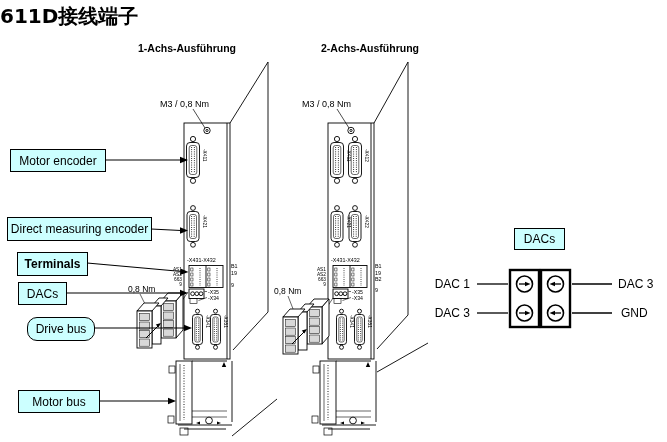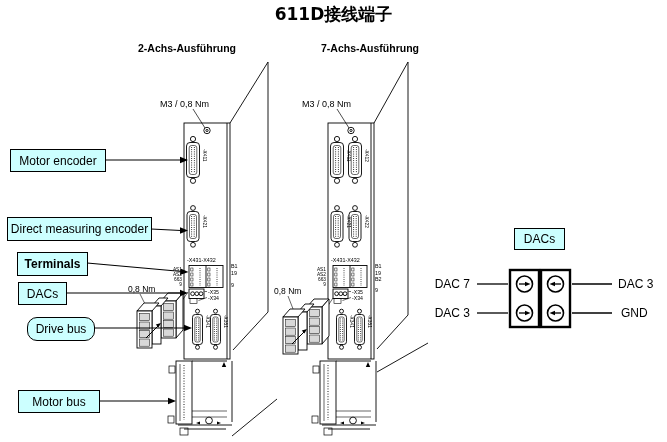--- a/index.html
+++ b/index.html
@@ -1,19 +1,19 @@
 <!DOCTYPE html>
 <html><head>
 <meta charset="utf-8">
 <style>
   html,body{margin:0;padding:0;background:#fff;}
   .canvas{position:relative;width:667px;height:442px;background:#fff;overflow:hidden;
           font-family:"Liberation Sans",sans-serif;color:#000;}
   .abs{position:absolute;}
-  .title{top:3px;left:0;width:667px;text-align:center;font-weight:bold;font-size:17px;
+  .title{top:3px;left:0;width:667px;font-weight:bold;font-size:20px;
          font-family:"DejaVu Sans",sans-serif;}
   .hdr{font-weight:bold;font-size:10.5px;text-align:center;width:150px;}
   .label-box{border:1px solid #000;text-align:center;font-size:12px;background:#CCFFFF;
              display:flex;align-items:center;justify-content:center;}
   .daclbl{font-size:12px;}
   .r{text-align:right;}
   svg text{font-family:"Liberation Sans",sans-serif;fill:#000;}
 </style>
 </head>
 <body>
@@ -320,29 +320,29 @@
         <line x1="477" y1="284" x2="508" y2="284"></line>
         <line x1="477" y1="313" x2="508" y2="313"></line>
         <line x1="572" y1="284" x2="612" y2="284"></line>
         <line x1="572" y1="313" x2="612" y2="313"></line>
       </g>
     </g>
   </svg>
 
   <div class="abs title">611D接线端子</div>
 
-  <div class="abs hdr" style="left:112px;top:42px">2-Achs-Ausführung</div>
-  <div class="abs hdr" style="left:295px;top:42px">7-Achs-Ausführung</div>
+  <div class="abs hdr" style="left:112px;top:42px">1-Achs-Ausführung</div>
+  <div class="abs hdr" style="left:295px;top:42px">2-Achs-Ausführung</div>
 
   <div class="abs label-box" style="left: 10px; top: 149px; width: 94px; height: 21px; background: rgb(204, 255, 255);">Motor encoder</div>
   <div class="abs label-box" style="left: 7px; top: 217px; width: 143px; height: 22px; background: rgb(204, 255, 255);">Direct measuring encoder</div>
   <div class="abs label-box" style="left: 17px; top: 252px; width: 69px; height: 22px; background: rgb(204, 255, 255); font-weight: bold;">Terminals</div>
   <div class="abs label-box" style="left: 18px; top: 282px; width: 47px; height: 21px; background: rgb(204, 255, 255);">DACs</div>
   <div class="abs label-box" style="left: 27px; top: 317px; width: 66px; height: 22px; background: rgb(204, 255, 255); border-radius: 10px;">Drive bus</div>
   <div class="abs label-box" style="left: 18px; top: 390px; width: 80px; height: 21px; background: rgb(204, 255, 255);">Motor bus</div>
   <div class="abs label-box" style="left: 514px; top: 228px; width: 49px; height: 20px; background: rgb(204, 255, 255);">DACs</div>
 
-  <div class="abs daclbl r" style="left:410px;top:277px;width:60px">DAC 7</div>
+  <div class="abs daclbl r" style="left:410px;top:277px;width:60px">DAC 1</div>
   <div class="abs daclbl r" style="left:410px;top:306px;width:60px">DAC 3</div>
   <div class="abs daclbl" style="left:618px;top:277px;width:48px">DAC 3</div>
   <div class="abs daclbl" style="left:621px;top:306px;width:48px">GND</div>
 
 </div>
 
 </body></html>

